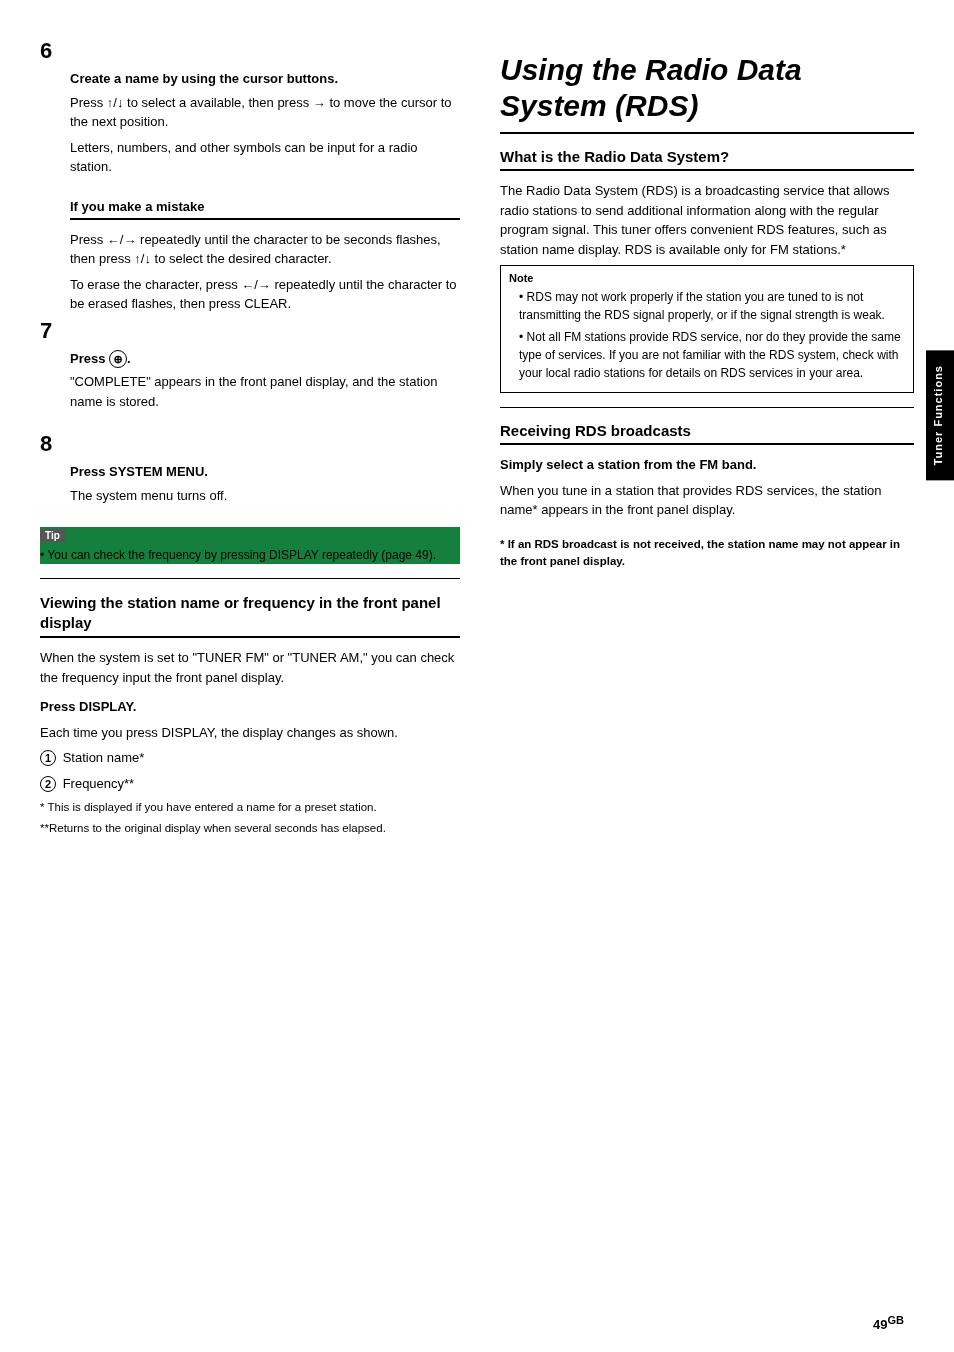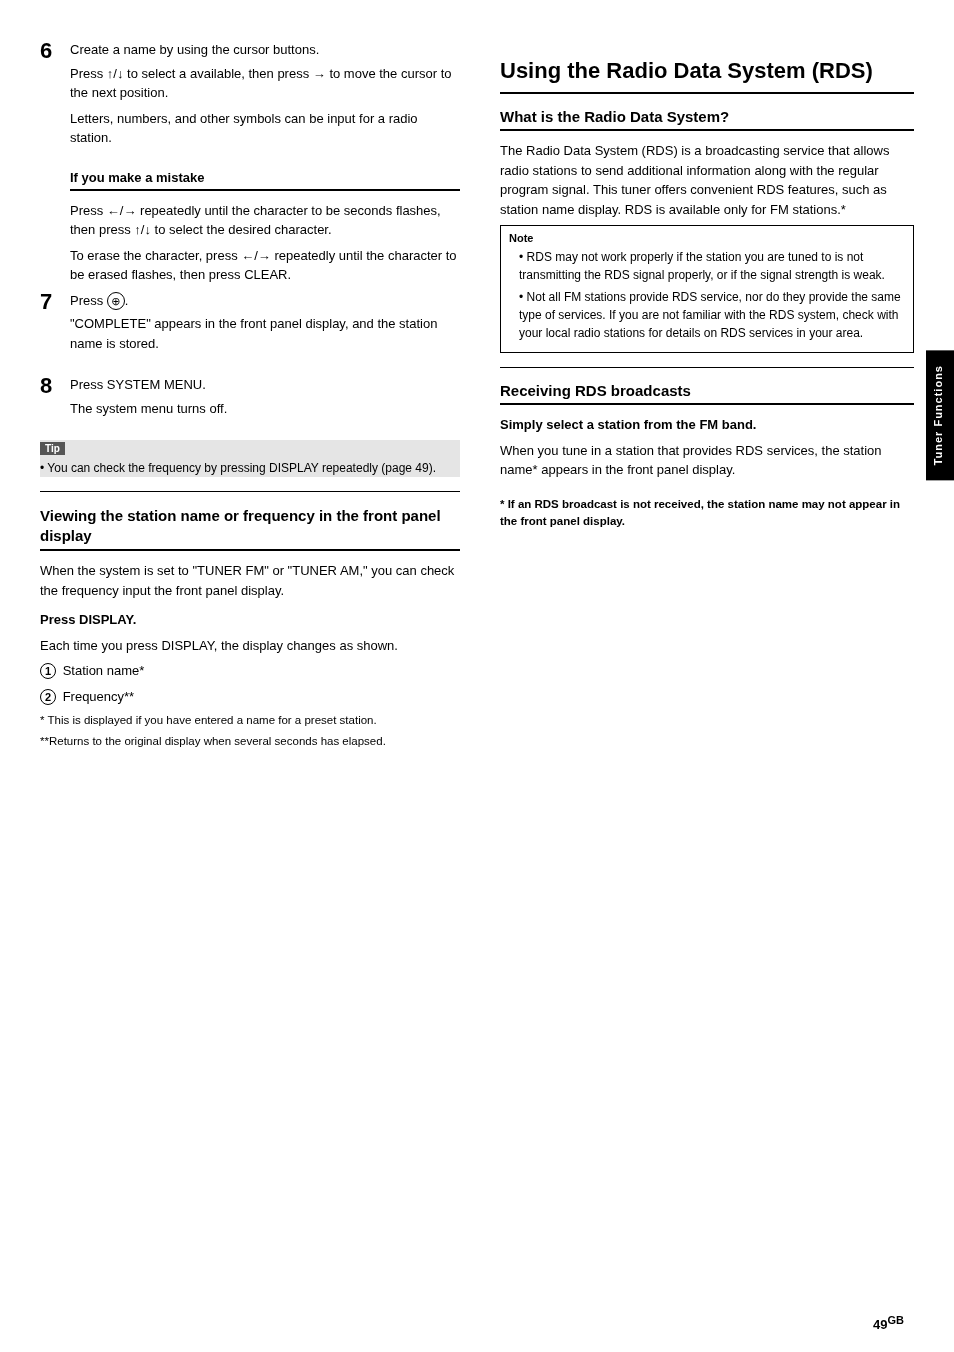--- a/index.html
+++ b/index.html
@@ -64,22 +64,23 @@
     .step-block {
       margin-bottom: 16px;
       overflow: hidden;
     }
 
     .step-content {
       margin-left: 30px;
     }
 
     .step-title {
-      font-weight: normal;
-      margin-bottom: 4px;
+      font-weight: bold;
+      margin-bottom: 4px;
+      margin-top: 29px;
     }
 
     p {
       margin-bottom: 6px;
       line-height: 1.5;
     }
 
     
     .section-heading {
       font-weight: bold;
@@ -92,21 +93,21 @@
 
     
     .sub-heading {
       font-weight: bold;
       margin-bottom: 6px;
       margin-top: 10px;
     }
 
     
     .tip-box {
-      background: #e5e5e5;
+      background: #15803d;
       border: none;
       margin-top: 10px;
       margin-bottom: 10px;
     }
 
     .tip-label {
       display: inline-block;
       background: #555;
       color: #fff;
       font-size: 10px;
@@ -129,25 +130,26 @@
     }
 
     .note-label {
       font-weight: bold;
       font-size: 11px;
       margin-bottom: 4px;
     }
 
     
     .main-title {
-      font-size: 22px;
+      font-size: 30px;
       font-weight: bold;
       line-height: 1.2;
       margin-bottom: 6px;
-      margin-top: 18px;
+      margin-top: 12px;
+      font-style: italic;
     }
 
     .title-divider {
       border: none;
       border-top: 2px solid #000;
       margin: 8px 0 12px 0;
     }
 
     .section-divider {
       border: none;

